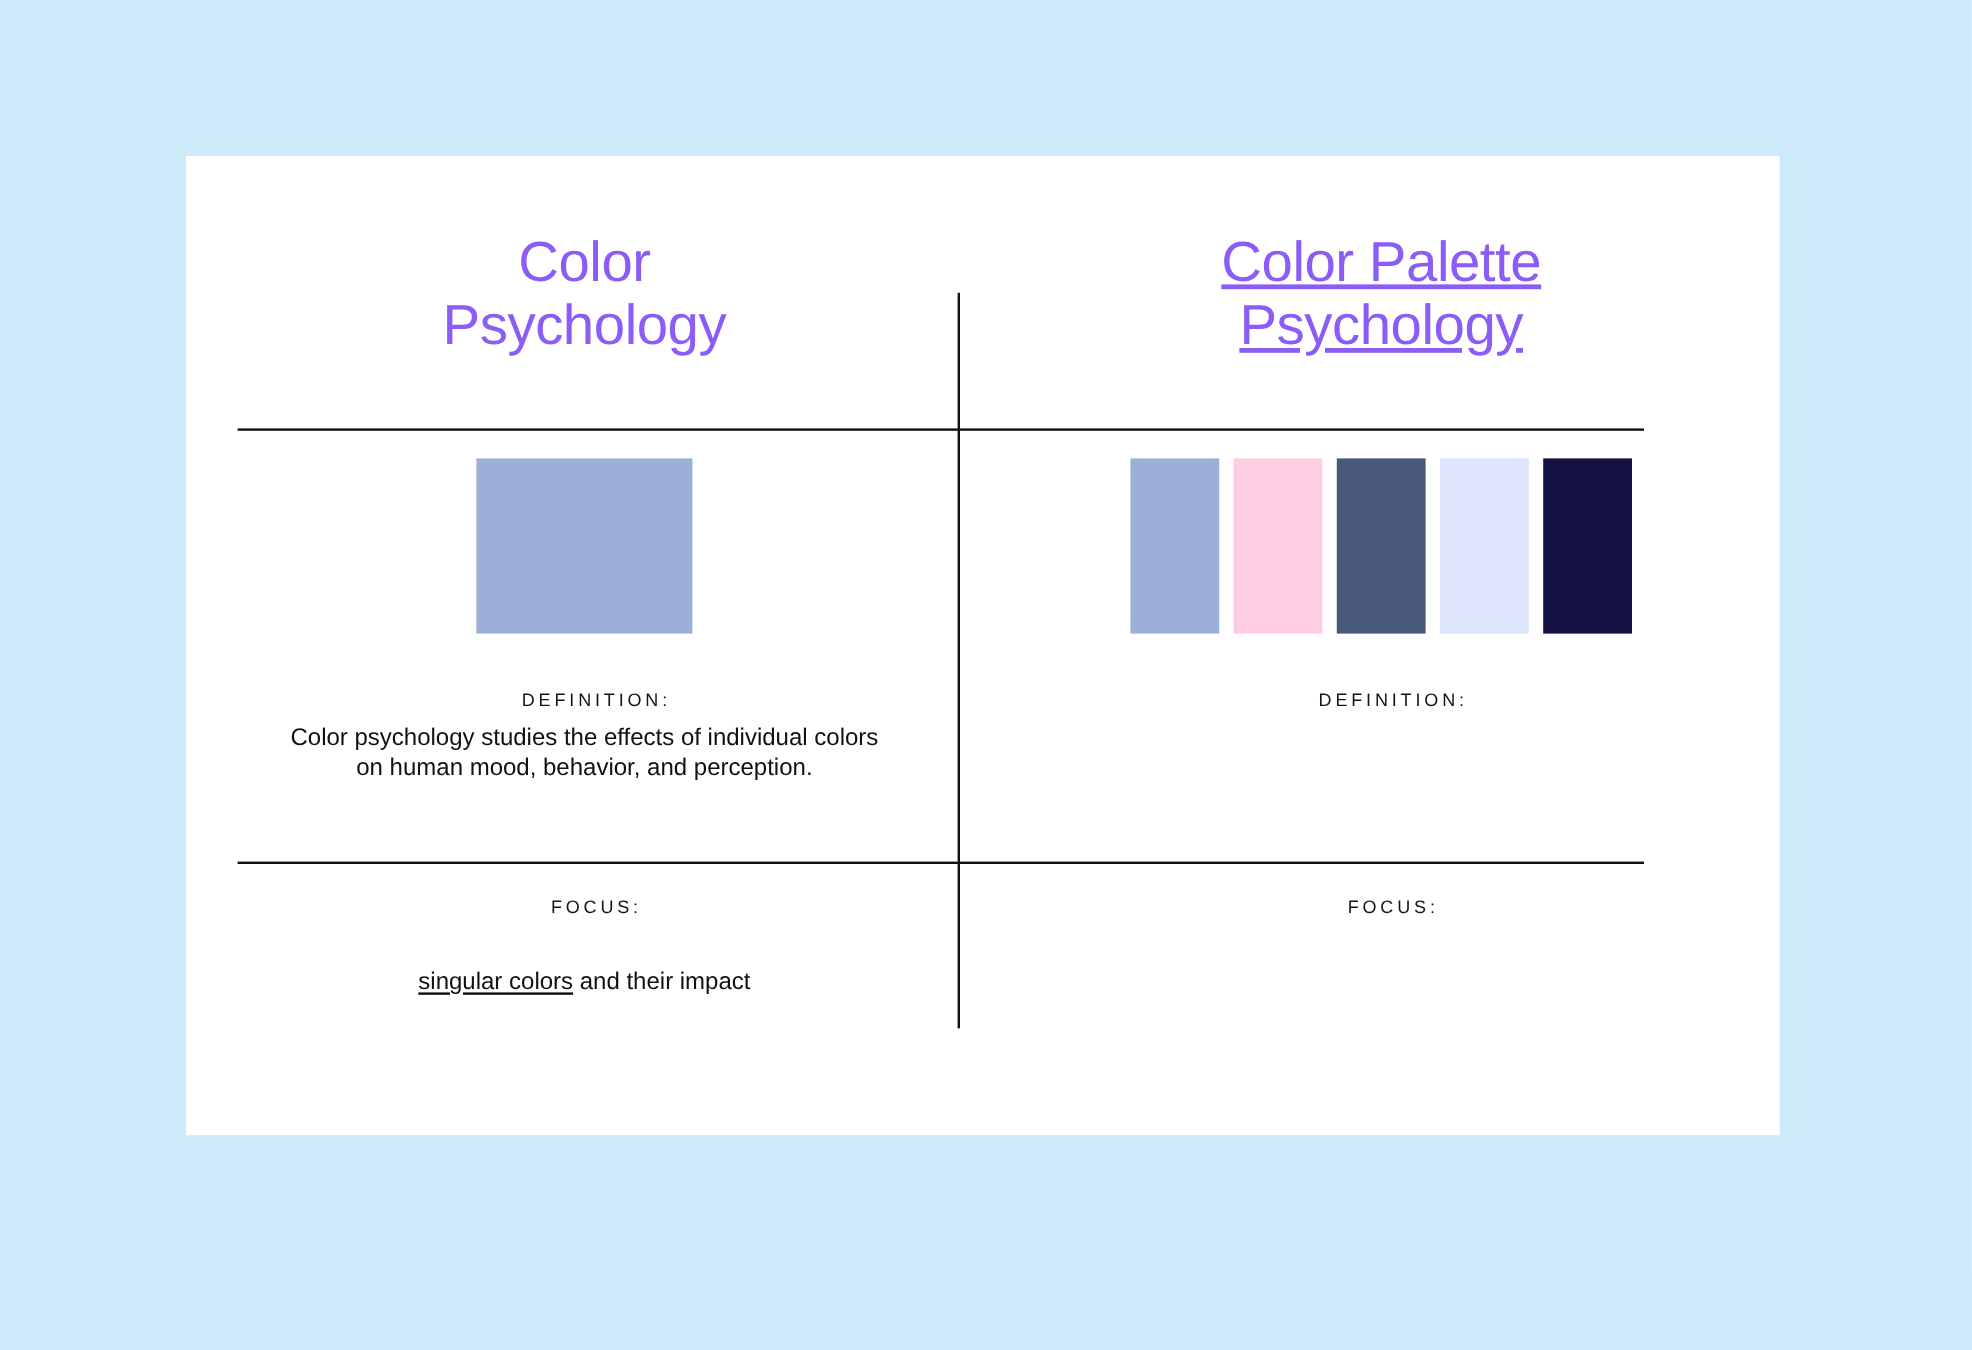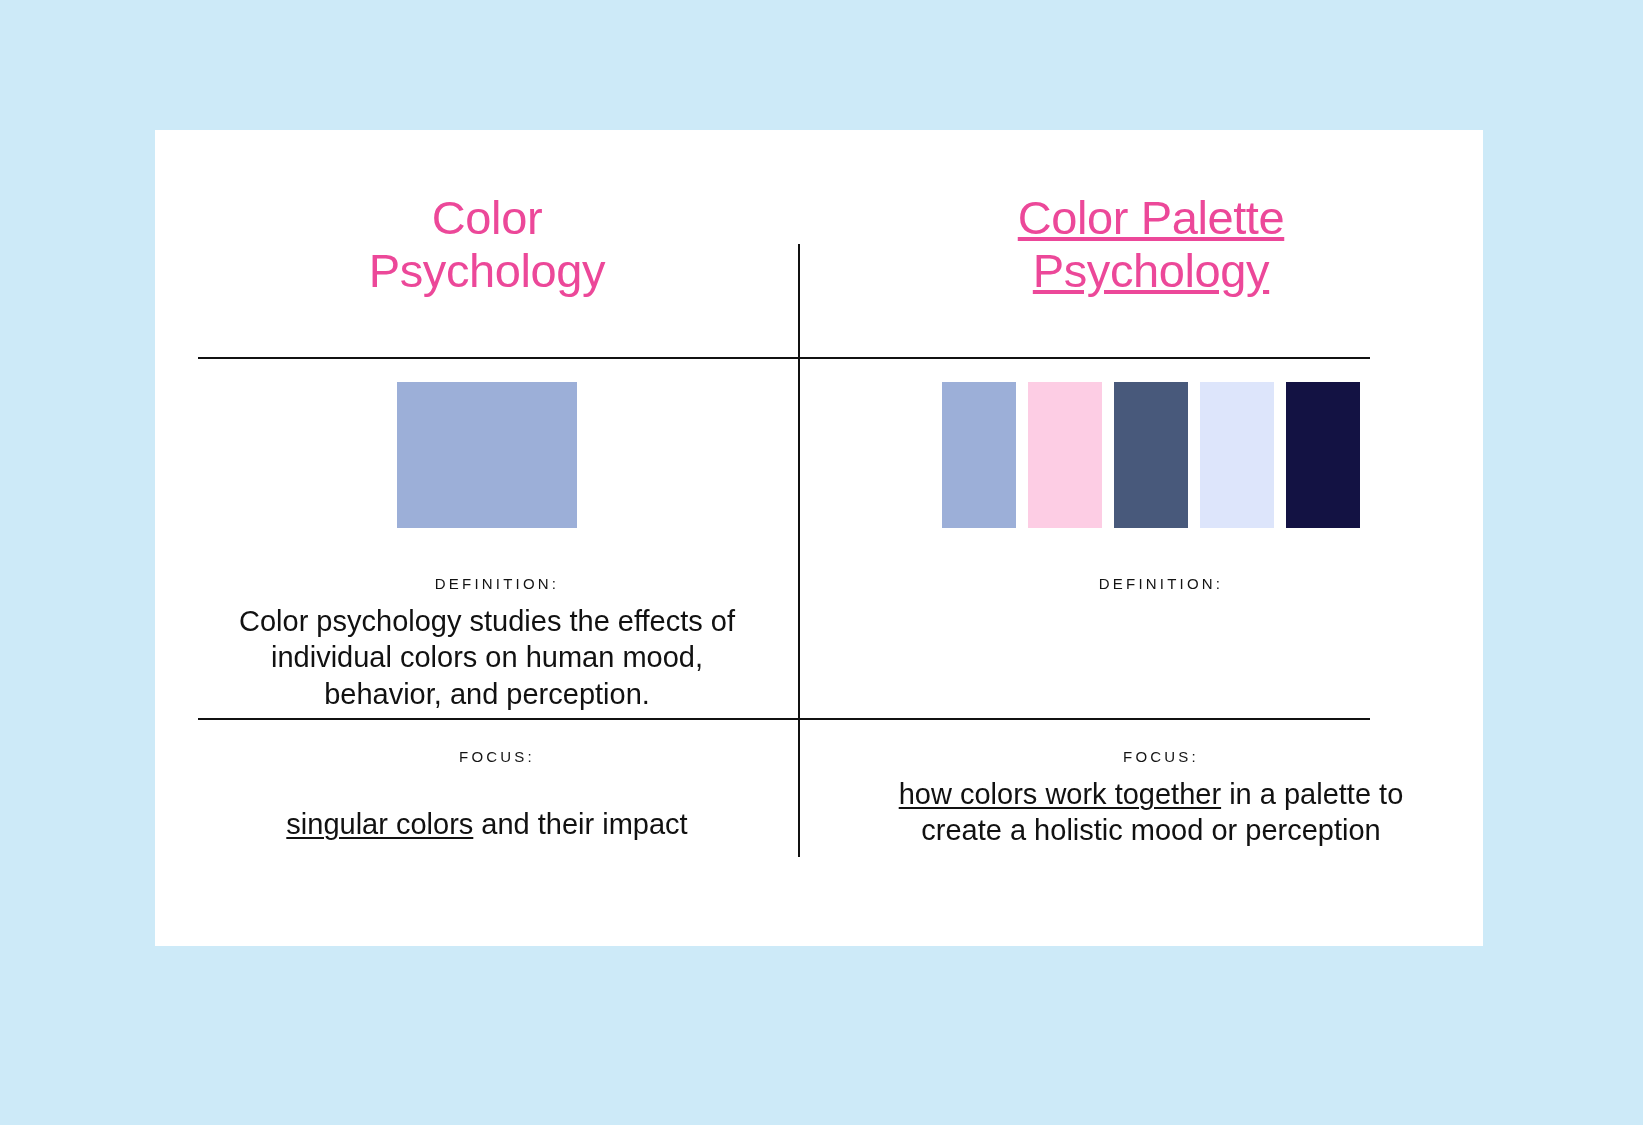--- a/index.html
+++ b/index.html
@@ -63,21 +63,21 @@
   
   .title {
     position: absolute;
     top: 62px;
     width: 664px;
     text-align: center;
     font-size: 47px;
     line-height: 1.12;
     font-weight: 400;
     letter-spacing: -0.4px;
-    color: #ec4899;
+    color: #8b5cf6;
     white-space: pre-line;
   }
   .title-left  { left: 0px; }
   .title-right { left: 664px; text-decoration: underline; }
 
   
   .swatch-area {
     position: absolute;
     top: 252px;
     height: 148px;
@@ -111,21 +111,21 @@
     padding-left: 10px;
   }
   .def-label-left  { left: 0px;   top: 445px; }
   .def-label-right { left: 664px; top: 445px; }
   .focus-label-left  { left: 0px;   top: 618px; }
   .focus-label-right { left: 664px; top: 618px; }
 
   .body-text {
     position: absolute;
     text-align: center;
-    font-size: 29px;
+    font-size: 20px;
     line-height: 1.25;
     color: #111111;
     white-space: pre-line;
   }
   .def-body-left {
     left: 82px; top: 473px; width: 500px;
   }
   .def-body-right {
     left: 730px; top: 473px; width: 532px;
   }
@@ -178,17 +178,16 @@
           <div class="swatch-strip" style="background: rgb(72, 89, 123);"></div>
           <div class="swatch-strip" style="background: rgb(221, 229, 251);"></div>
           <div class="swatch-strip" style="background: rgb(19, 18, 67);"></div>
         </div>
 
       <div class="sub-label def-label-right">DEFINITION:</div>
 
 
       <div class="sub-label focus-label-right">FOCUS:</div>
 
-      <div class="body-text focus-body-right" id="focus-body-1"><span class="u">how colors work together</span><span> in a palette to create a holistic mood or perception</span></div>
 
     </div>
   </div>
 </div>
 
 </body></html>

